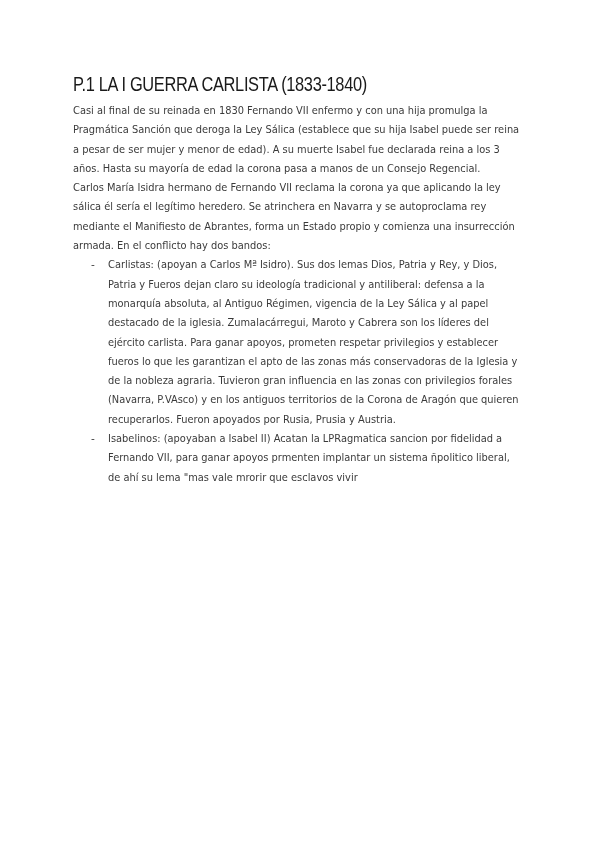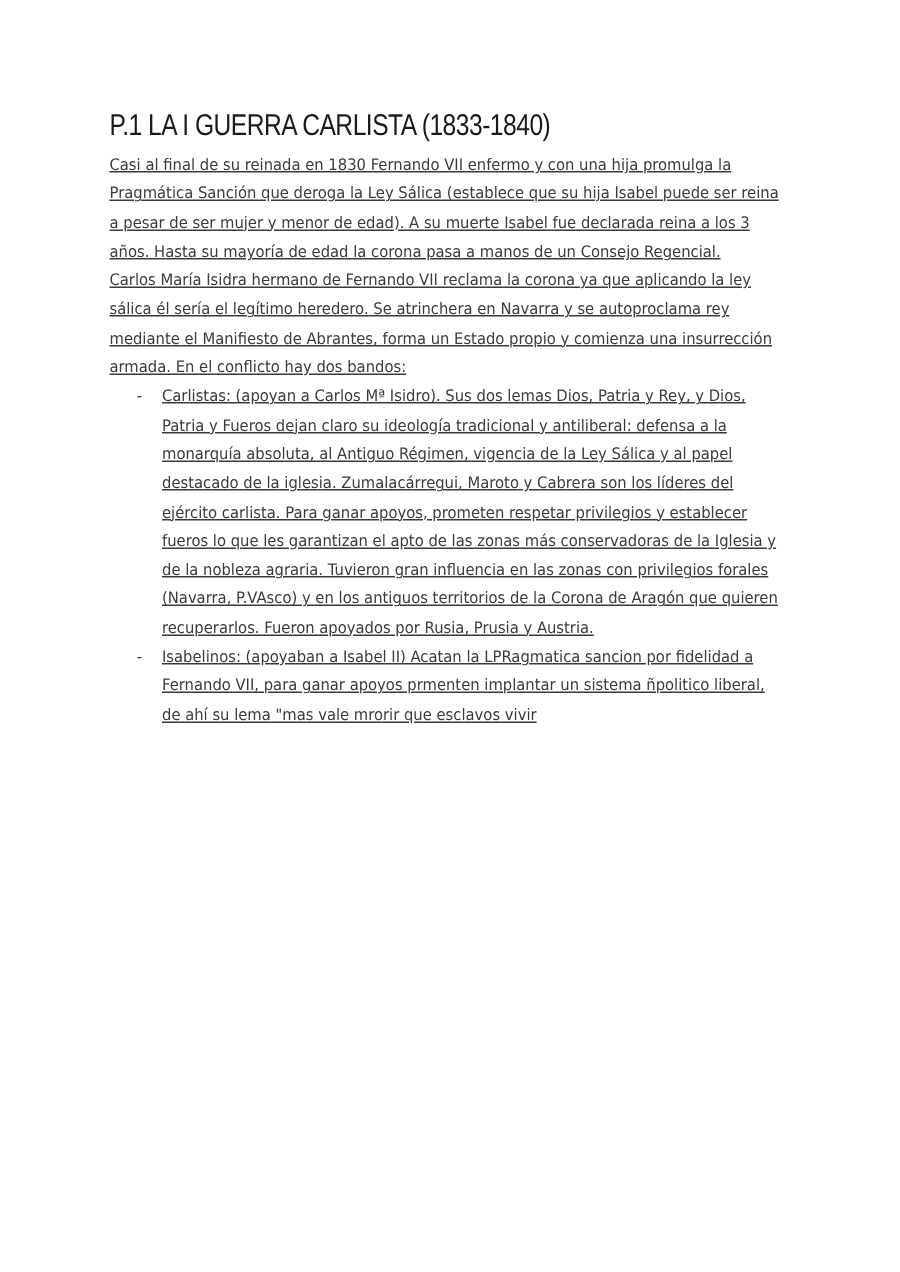--- a/index.html
+++ b/index.html
@@ -37,21 +37,20 @@
     .body-text {
       position: absolute;
       left: 73px;
       top: 101px;
       width: 470px;
       font-family: "DejaVu Sans", sans-serif;
       font-size: 10.6px;
       line-height: 19.3px;
       color: #3a3a3a;
       font-weight: normal;
-      text-decoration: underline;
     }
     .line {
       display: block;
       white-space: nowrap;
       transform: scaleX(0.93);
       transform-origin: left center;
     }
     .bullets {
       list-style: none;
       margin: 0;

